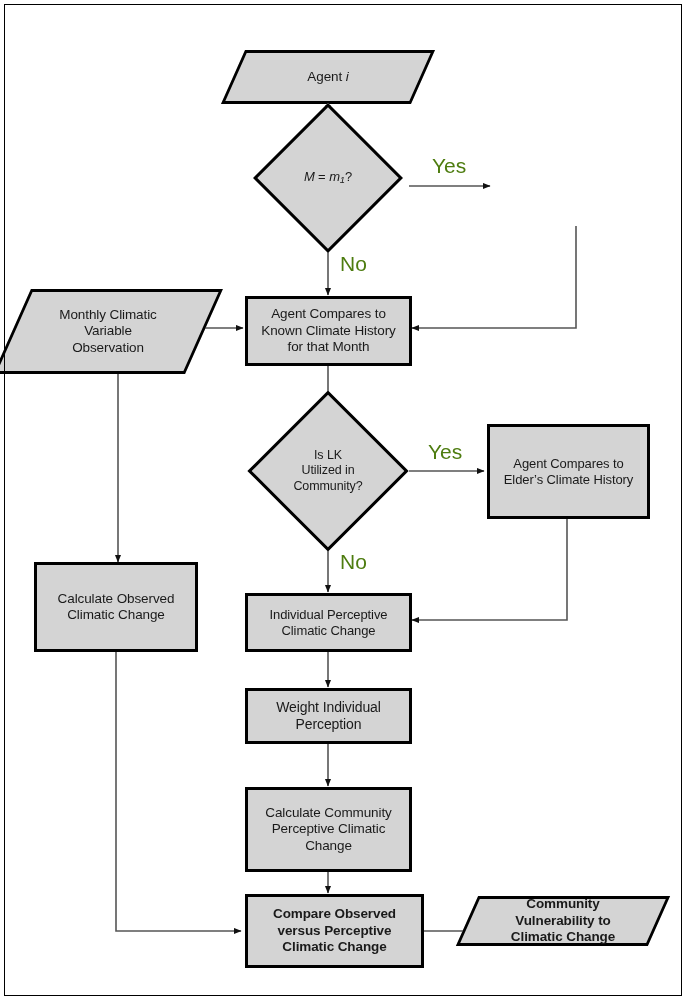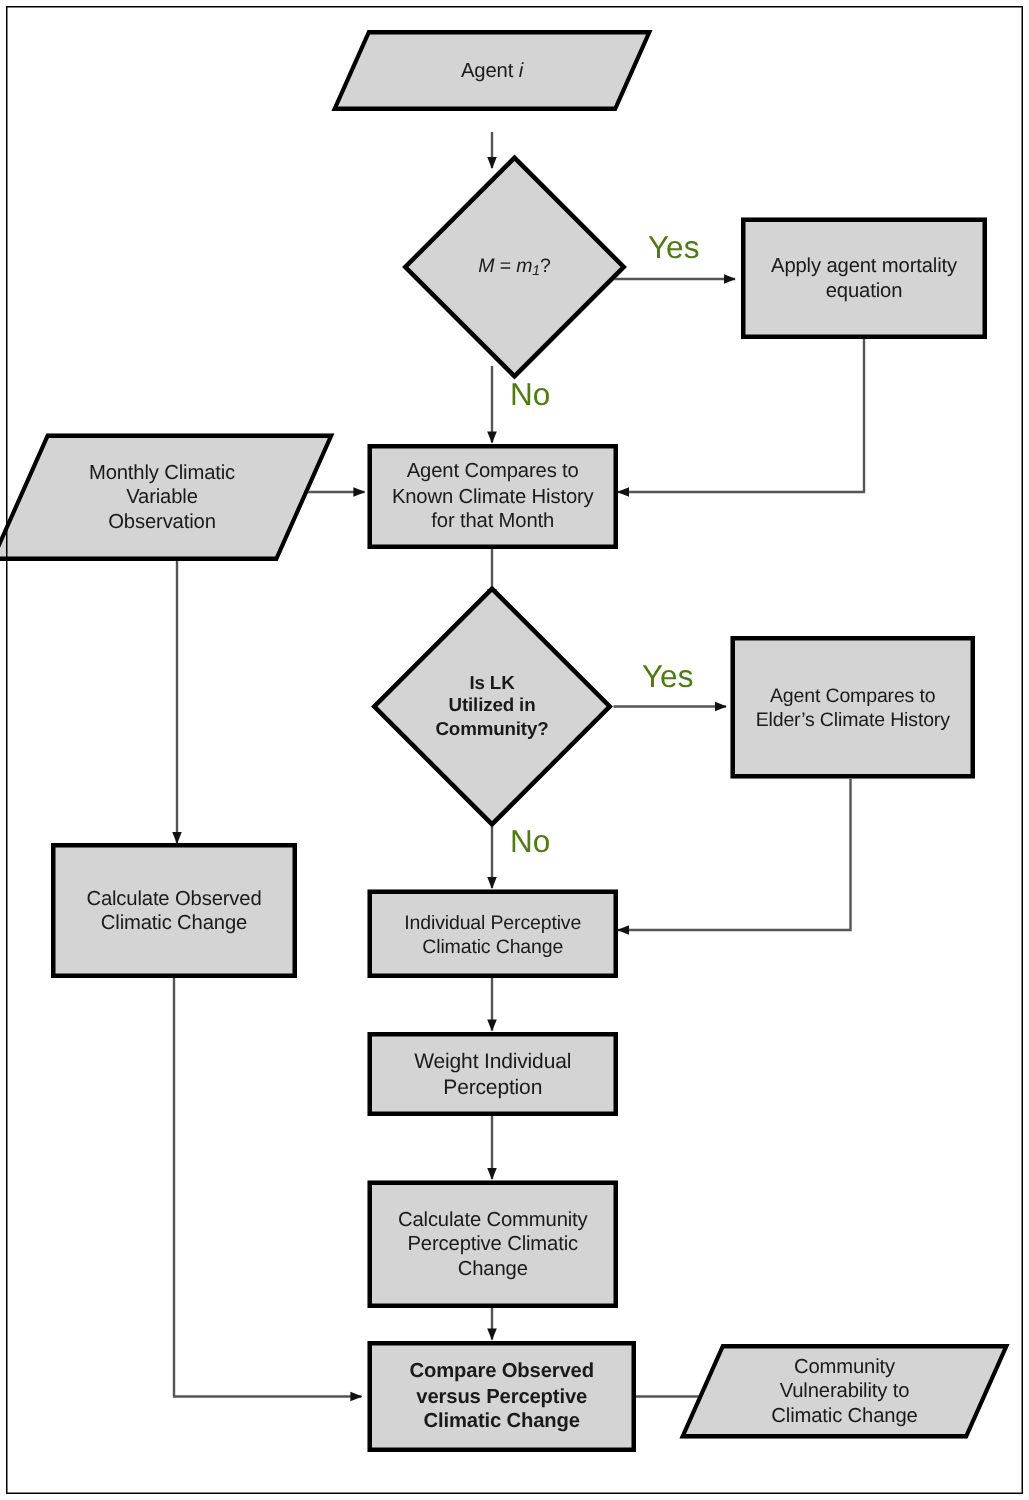--- a/index.html
+++ b/index.html
@@ -142,44 +142,41 @@
       <path d="M328,744 L328,786" marker-end="url(#arw)"></path>
 
       <path d="M328,855 L328,893" marker-end="url(#arw)"></path>
 
       <path d="M116,652 L116,931 L241,931" marker-end="url(#arw)"></path>
 
       <path d="M412,931 L478,931" marker-end="url(#arw)"></path>
     </g>
   </svg>
 
-  <div class="node data-shape" style="left:233px; top:20px; width:190px; height:54px; font-size:13.5px;">
+  <div class="node data-shape" style="left:233px; top:50px; width:190px; height:54px; font-size:13.5px;">
     <span class="skew"></span>
     <span class="txt">Agent&nbsp;<span class="itx">i</span></span>
   </div>
 
-  <div class="node dec" style="left:260px; top:112px; width:166px; height:132px; font-size:13px;">
+  <div class="node dec" style="left:245px; top:112px; width:166px; height:132px; font-size:13px;">
     <span class="rot" style="left:30px; top:13px; width:106px; height:106px;"></span>
     <span class="txt"><span class="itx">M</span> = <span class="itx">m</span><span class="sub">1</span>?</span>
   </div>
 
-  <div class="node proc" style="left:494px; top:145px; width:164px; height:81px; font-size:13.5px;">
-    <span class="txt">Apply agent mortality<br>equation</span>
-  </div>
 
   <div class="node data-shape" style="left:12px; top:289px; width:192px; height:85px; font-size:13.5px;">
     <span class="skew"></span>
     <span class="txt">Monthly Climatic<br>Variable<br>Observation</span>
   </div>
 
   <div class="node proc" style="left:245px; top:296px; width:167px; height:70px; font-size:13.5px;">
     <span class="txt">Agent Compares to<br>Known Climate History<br>for that Month</span>
   </div>
 
-  <div class="node dec" style="left:238px; top:400px; width:180px; height:142px; font-size:12.5px;font-weight:bold;">
+  <div class="node dec" style="left:238px; top:400px; width:180px; height:142px; font-size:12.5px;">
     <span class="rot" style="left:33px; top:14px; width:114px; height:114px;"></span>
     <span class="txt">Is LK<br>Utilized in<br>Community?</span>
   </div>
 
   <div class="node proc" style="left:487px; top:424px; width:163px; height:95px; font-size:13px;">
     <span class="txt">Agent Compares to<br>Elder’s Climate History</span>
   </div>
 
   <div class="node proc" style="left:34px; top:562px; width:164px; height:90px; font-size:13.5px;">
     <span class="txt">Calculate Observed<br>Climatic Change</span>
@@ -194,21 +191,21 @@
   </div>
 
   <div class="node proc" style="left:245px; top:787px; width:167px; height:85px; font-size:13.5px;">
     <span class="txt">Calculate Community<br>Perceptive Climatic<br>Change</span>
   </div>
 
   <div class="node proc" style="left:245px; top:894px; width:179px; height:74px; font-size:13.5px;font-weight:bold;">
     <span class="txt">Compare Observed<br>versus Perceptive<br>Climatic Change</span>
   </div>
 
-  <div class="node data-shape" style="left:467px; top:896px; width:192px; height:63px; font-size:13.5px;">
+  <div class="node data-shape" style="left:467px; top:896px; width:192px; height:50px; font-size:13.5px;font-weight:bold;">
     <span class="skew"></span>
     <span class="txt">Community<br>Vulnerability to<br>Climatic Change</span>
   </div>
 
   <div class="label" style="left:432px; top:155px;">Yes</div>
   <div class="label" style="left:340px; top:253px;">No</div>
   <div class="label" style="left:428px; top:441px;">Yes</div>
   <div class="label" style="left:340px; top:551px;">No</div>
 
   <div id="frame"></div>

